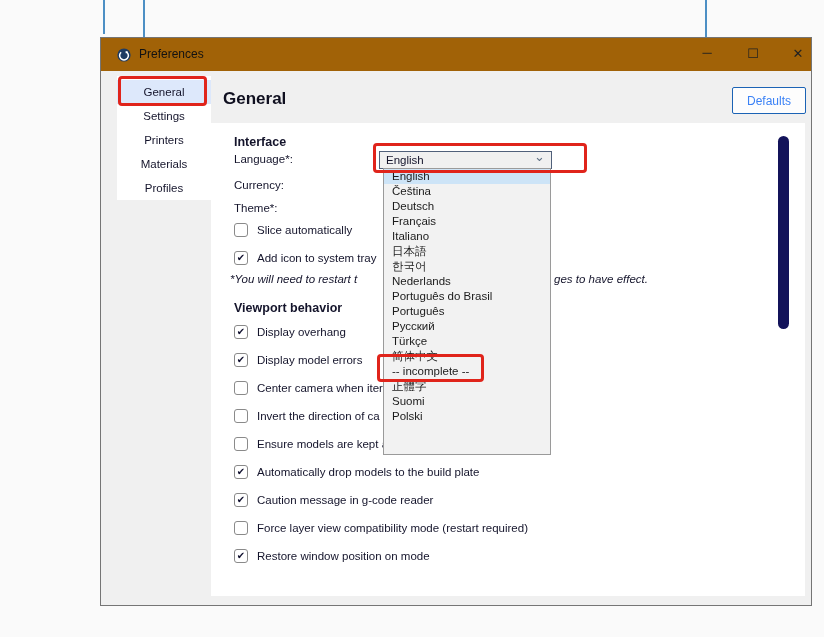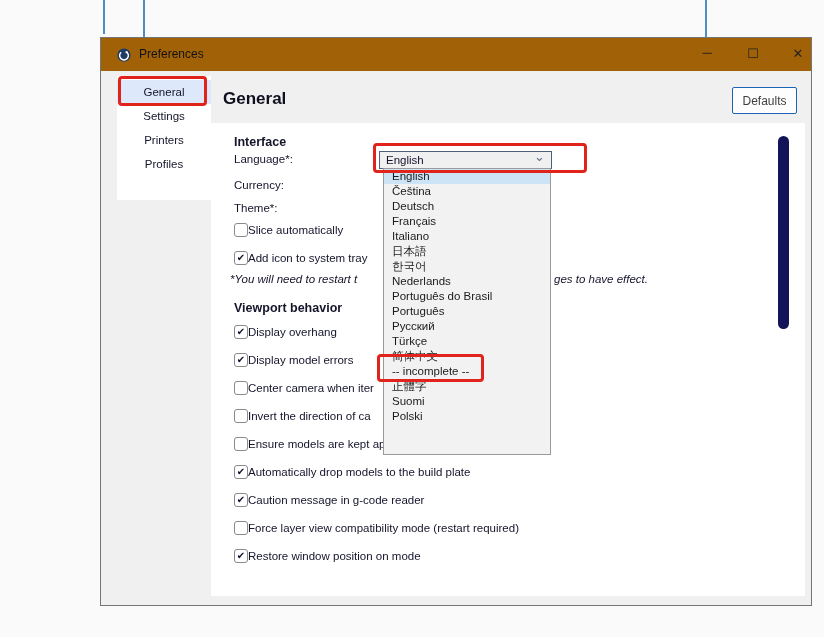--- a/index.html
+++ b/index.html
@@ -23,22 +23,22 @@
   .win-max { left:637px; font-size:13px; line-height:32px; }
   .win-close { left:682px; font-size:13px; line-height:31px; }
 
   
   .sidebar { position:absolute; left:16px; top:38px; width:94px; height:124px; background:#fff; padding-top:4px; }
   .side-item { height:24px; line-height:24px; text-align:center; font-size:11.5px; color:#14142b; cursor:pointer; }
   .side-item.selected { background:#dde8fb; }
 
   
   .page-title { position:absolute; left:122px; top:51px; font-size:17px; font-weight:bold; color:#101020; }
-  .defaults-btn { position:absolute; left:631px; top:49px; width:65px; height:27px; background:#fdfdfd;
-                  border:1px solid #1b63b5; border-radius:2px; color:#404040; font-size:12px;
+  .defaults-btn { position:absolute; left:631px; top:49px; width:74px; height:27px; background:#fdfdfd;
+                  border:1px solid #1b63b5; border-radius:2px; color:#3b82f6; font-size:12px;
                   display:flex; align-items:center; justify-content:center; cursor:pointer; }
 
   
   .content { position:absolute; left:110px; top:85px; width:594px; height:473px; background:#fff;padding-left:28px; }
   .scrollclip { position:absolute; left:0; top:0; width:594px; height:466px; overflow:hidden; }
 
   .sec-heading { position:absolute; left:23px; font-size:12.5px; font-weight:bold; color:#14142b; }
   #interface-heading { top:12px; }
   #viewport-heading { top:178px; }
 
@@ -48,21 +48,21 @@
   #theme-label { top:79px; }
 
   .combobox { position:absolute; left:168px; top:28px; width:173px; height:18px; background:#f0f0f0;
               border:1px solid #50607a; display:flex; align-items:center; padding:0 6px; cursor:pointer; z-index:30; }
   .combobox .value { font-size:11.5px; color:#14142b; flex:1; }
   .combobox .chev { font-size:13px; color:#5f7186; line-height:10px; margin-top:-6px; }
 
   .cb-group { position:absolute; left:23px; display:flex; flex-direction:column; }
   #interface-checks { top:93px; }
   #viewport-checks { top:195px; }
-  .cbrow { height:28px; display:flex; align-items:center; cursor:pointer; }
+  .cbrow { height:28px; display:flex; align-items:center; gap:9px; cursor:pointer; }
   .cbbox { width:14px; height:14px; background:#fff; border:1px solid #8a8a8a; border-radius:3px;
            display:flex; align-items:center; justify-content:center; flex:none; }
   .cbmark { font-size:10px; color:#10102e; visibility:hidden; margin-top:-1px; }
   .cbrow.checked .cbmark { visibility:visible; }
   .cblabel { font-size:11.5px; color:#14142b; white-space:nowrap; }
 
   .note { position:absolute; font-size:11.5px; font-style:italic; color:#14142b; white-space:nowrap; }
   #note-left { left:19px; top:150px; }
   #note-right { left:343px; top:150px; }
 
@@ -104,20 +104,21 @@
   </div>
 
   <div class="sidebar">
 
       <div class="side-item selected">General</div>
 
       <div class="side-item">Settings</div>
 
       <div class="side-item">Printers</div>
 
+      <div class="side-item">Materials</div>
 
       <div class="side-item">Profiles</div>
     </div>
 
   <div class="page-title">General</div>
   <div class="defaults-btn">Defaults</div>
 
   <div class="content">
     <div class="scrollclip">
 

